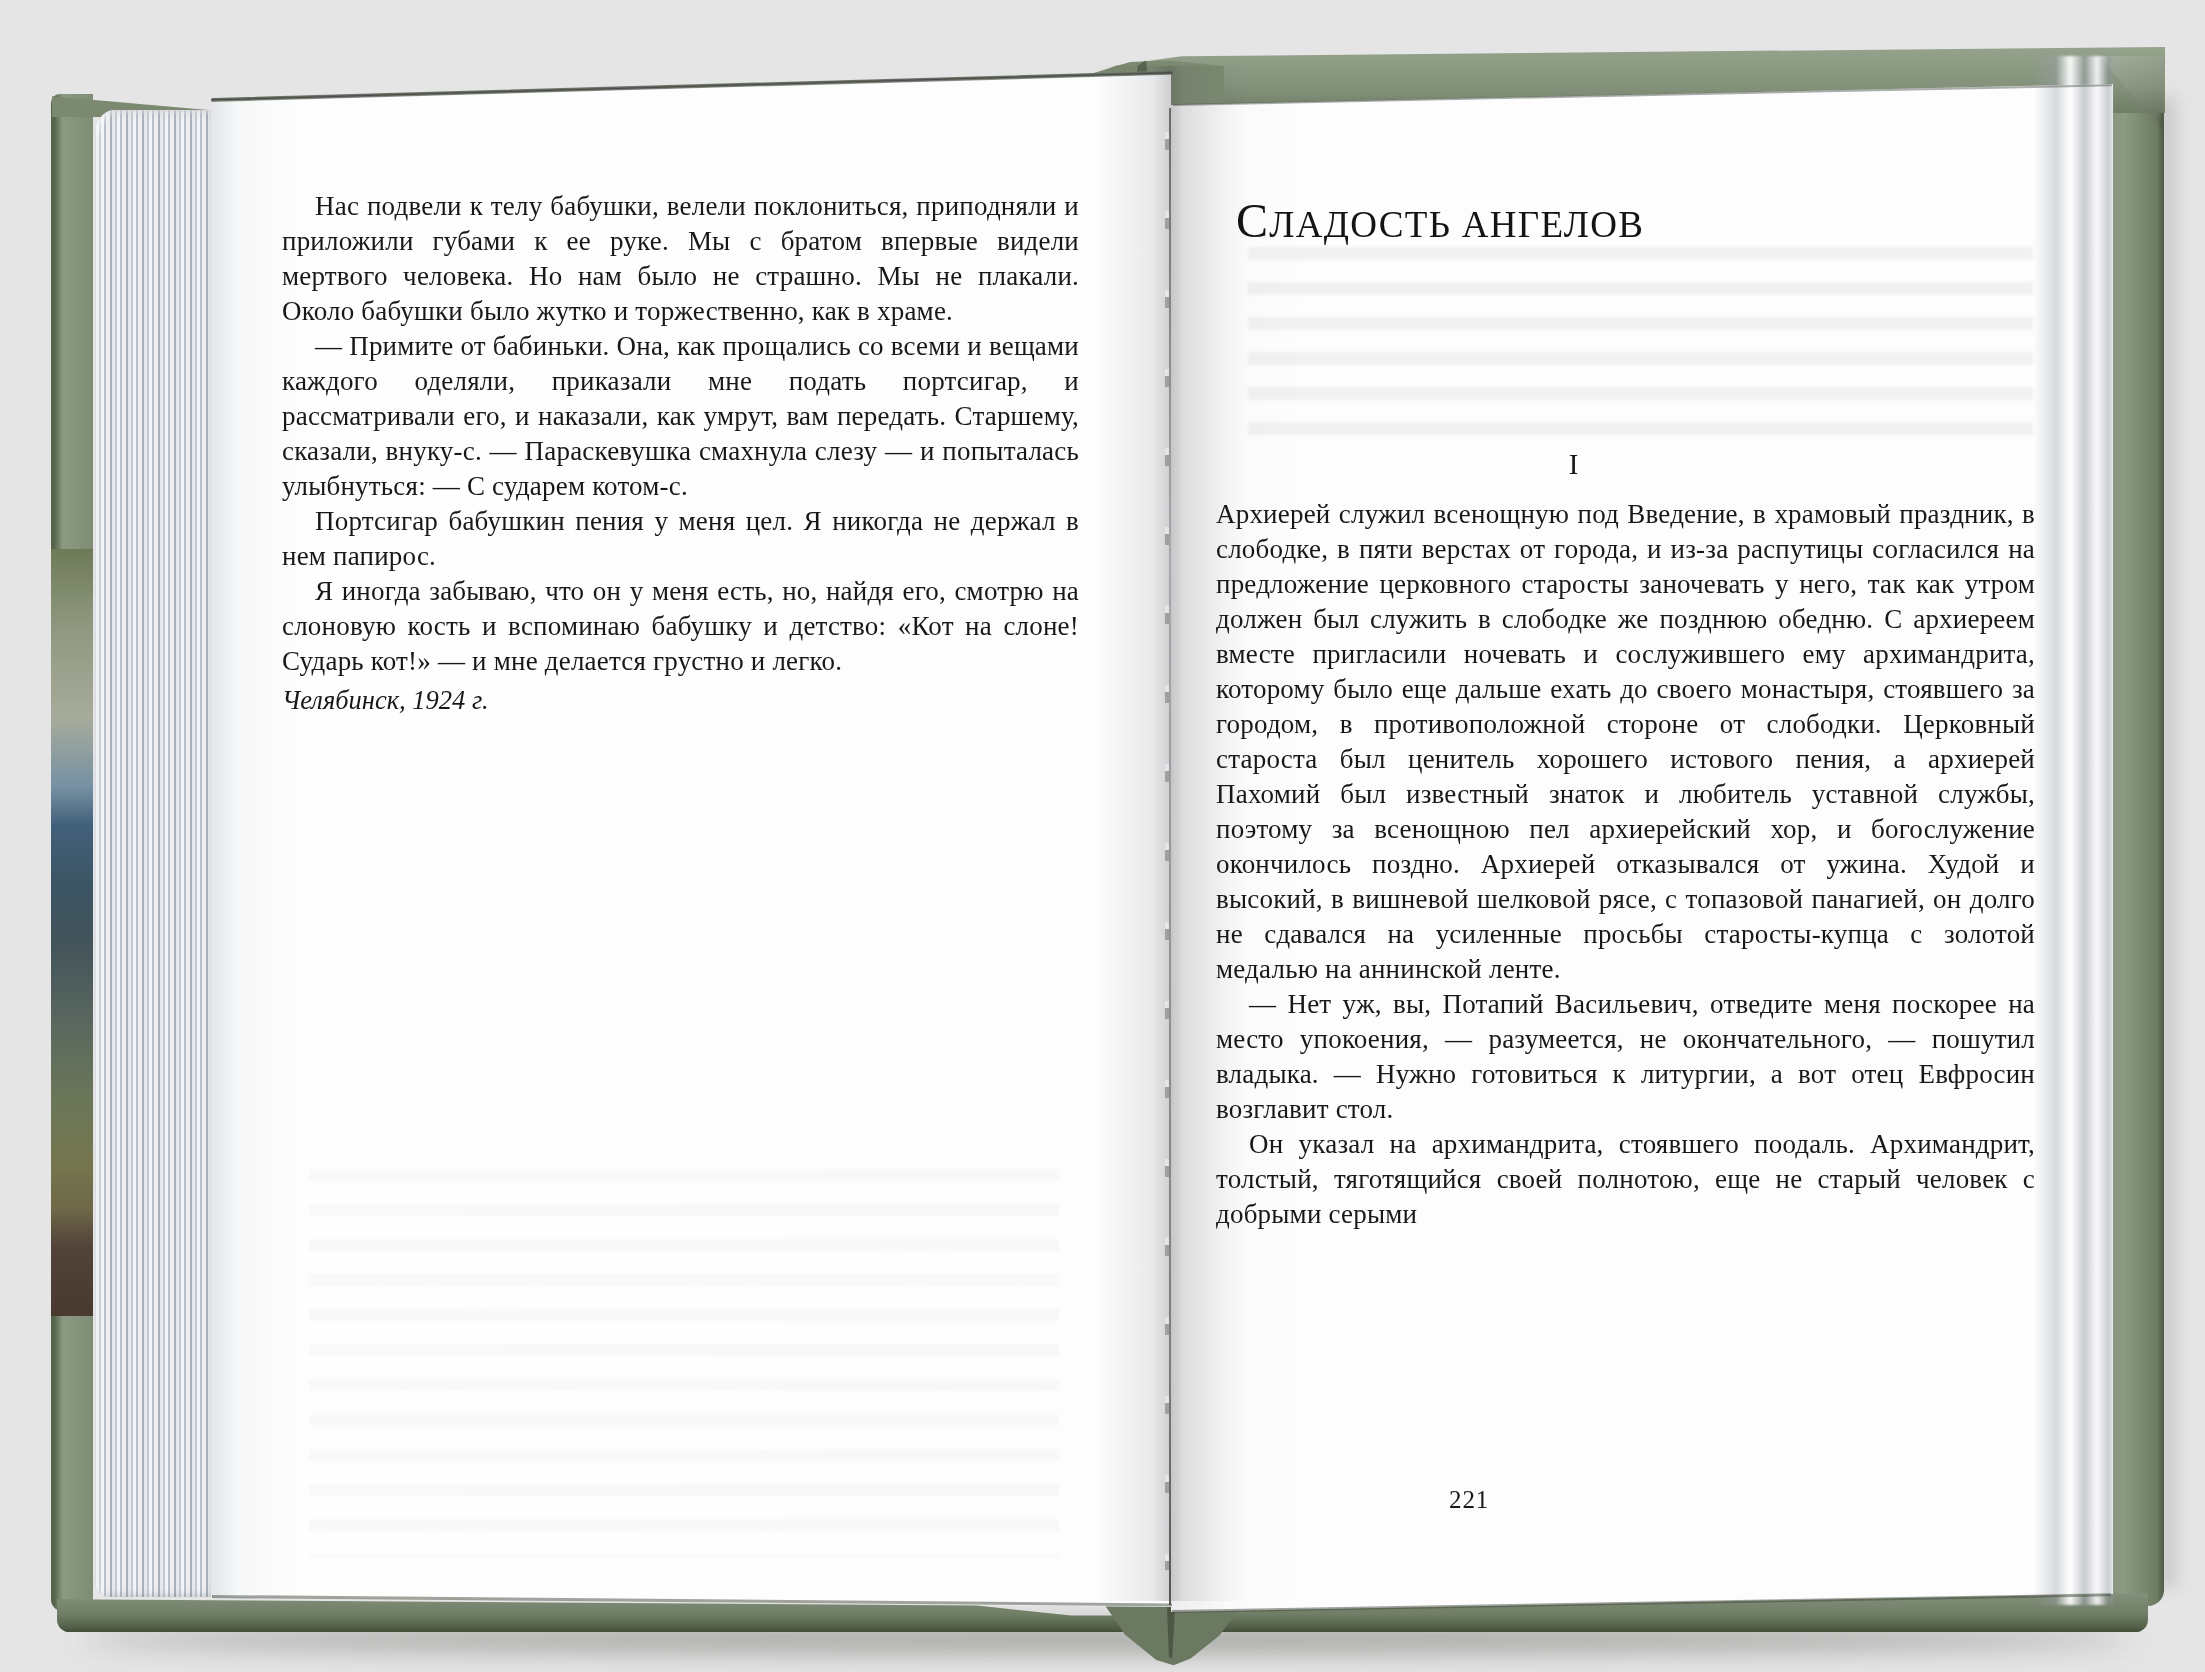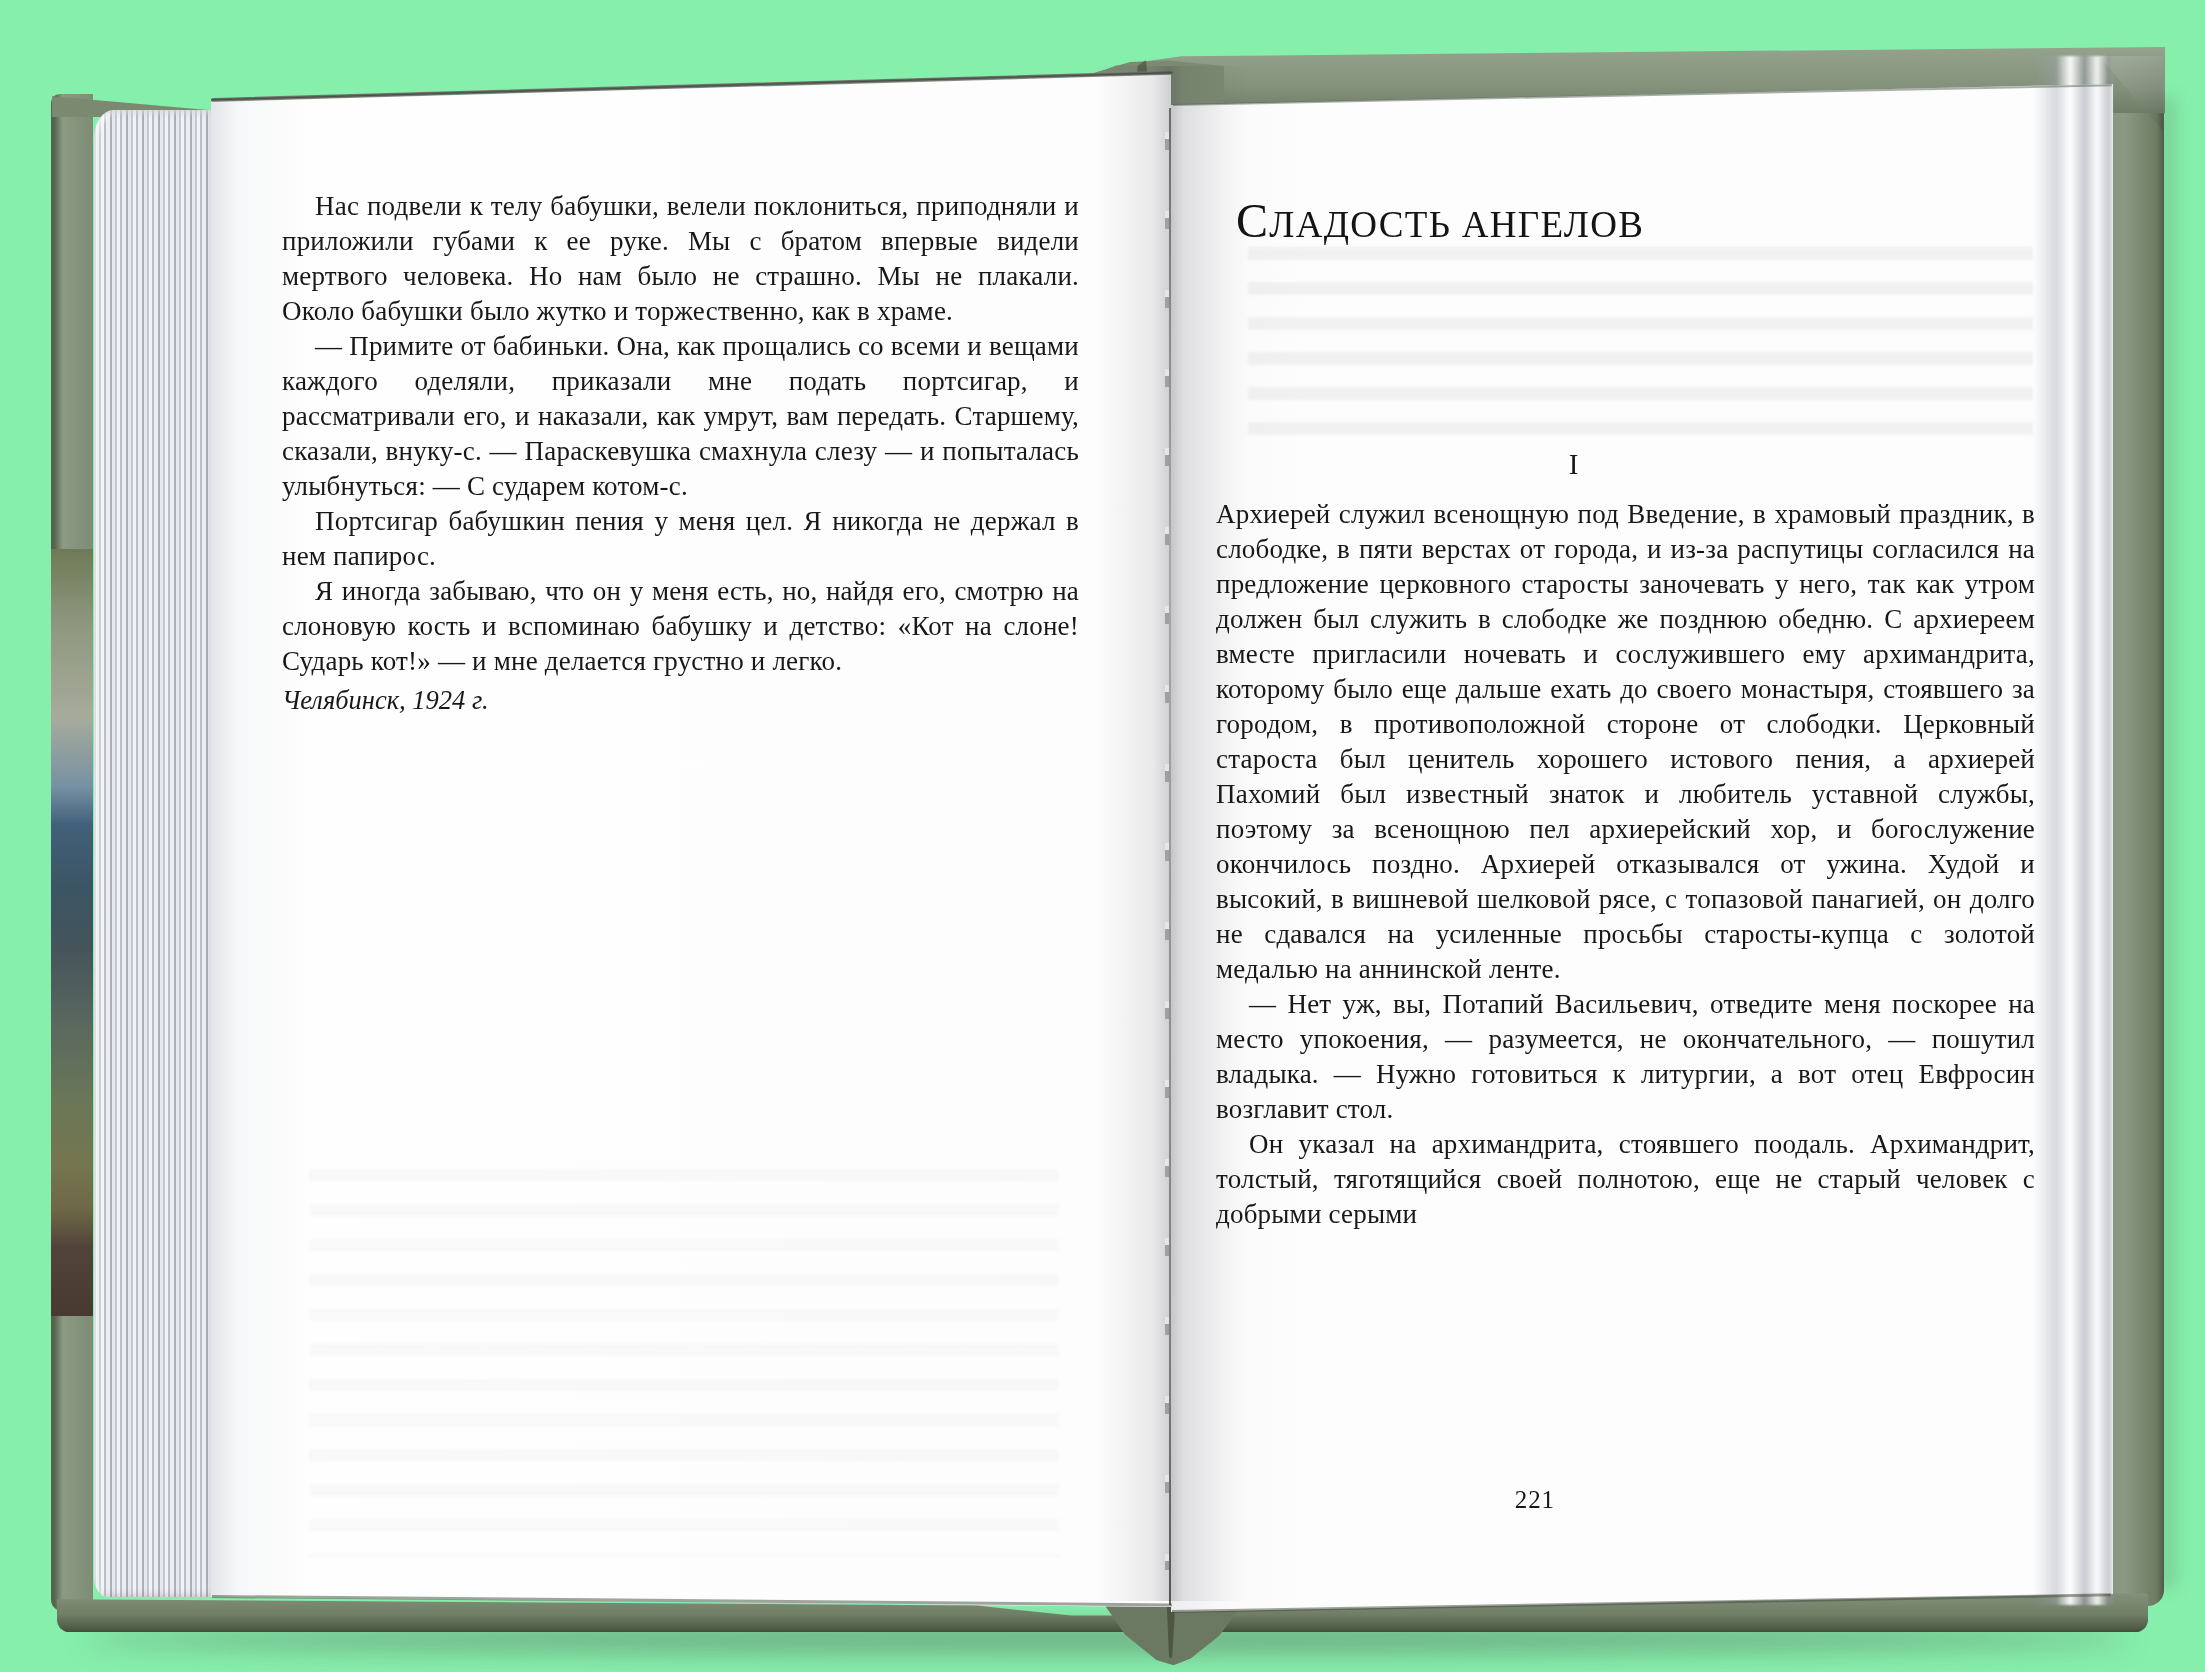--- a/index.html
+++ b/index.html
@@ -1,17 +1,17 @@
 <!DOCTYPE html>
 <html style="font-size:7px"><head>
 <meta charset="utf-8">
 <style>
   html,body{margin:0;padding:0;background:#ffffff;}
   .stage{
-    position:relative;width:2205px;height:1672px;overflow:hidden;background:#86efac;
+    position:relative;width:2205px;height:1672px;overflow:hidden;background:#e5e5e5;
     font-family:"Liberation Serif","DejaVu Serif",serif;color:#181818;
   }
   .abs{position:absolute;}
 
   
   .floor-shadow{left:84px;top:1626px;width:2046px;height:25.6px;background:rgba(75,80,72,.45);filter:blur(13.2px);border-radius:50%;z-index:0;}
   .right-shadow{left:2159px;top:97px;width:16px;height:1491px;background:rgba(80,85,78,.22);filter:blur(8px);z-index:0;}
 
   
   .cover-left{left:51px;top:94px;width:42px;height:1517px;z-index:1;
@@ -94,21 +94,21 @@
   
   .text-block{z-index:7;}
   .text-block p{margin:0;text-align:justify;font-size:27px;line-height:35px;letter-spacing:0.2px;color:#181818;}
   .text-block p.indent{text-indent:33px;}
   .left-text{left:282px;top:189px;width:797px;}
   .right-text{left:1216px;top:489px;width:819px;margin-top:8px;}
   .signature{margin-top:4.4px;text-align:left;font-style:italic;font-size:26.5px;line-height:34px;}
   .chapter-title{left:1216px;top:193px;width:838px;font-size:37px;letter-spacing:1.3px;color:#141414;z-index:7;margin-left:20px;}
   .chapter-title .cap{font-size:48px;}
   .section-numeral{left:1216px;top:448px;width:715px;text-align:center;font-size:29px;z-index:7;}
-  .page-number{left:1449px;top:1486px;width:106px;text-align:right;font-size:25px;letter-spacing:0.9px;z-index:7;}
+  .page-number{left:1449px;top:1486px;width:106px;text-align:left;font-size:25px;letter-spacing:0.9px;z-index:7;}
 </style>
 </head>
 <body>
 
 <div class="stage">
 
   <div class="abs floor-shadow"></div>
   <div class="abs right-shadow"></div>
 
   <div class="abs cover-left"></div>

